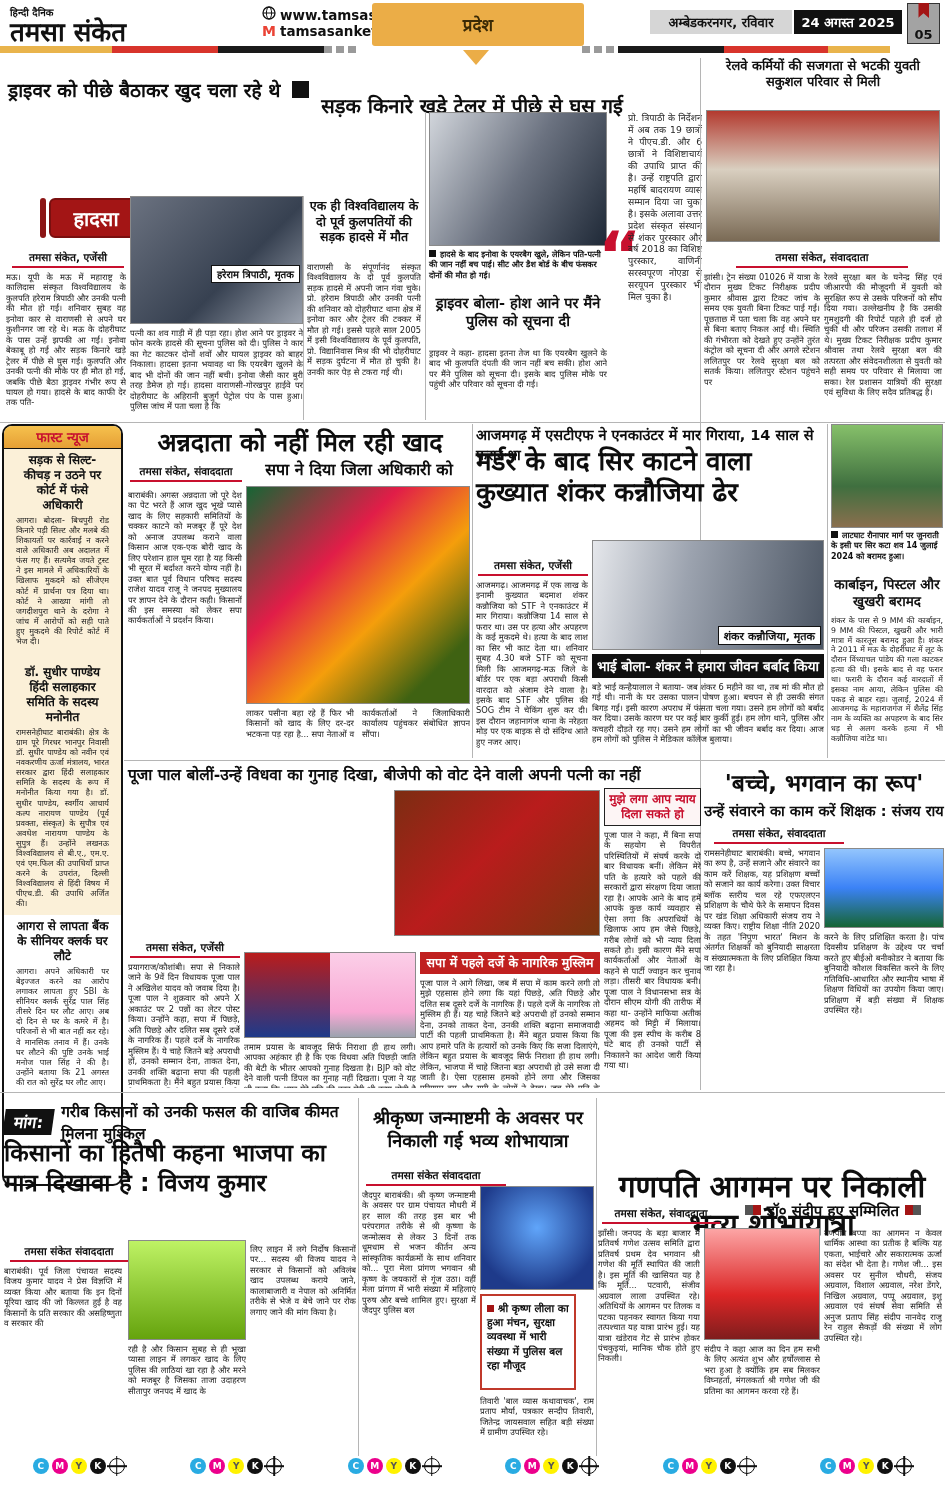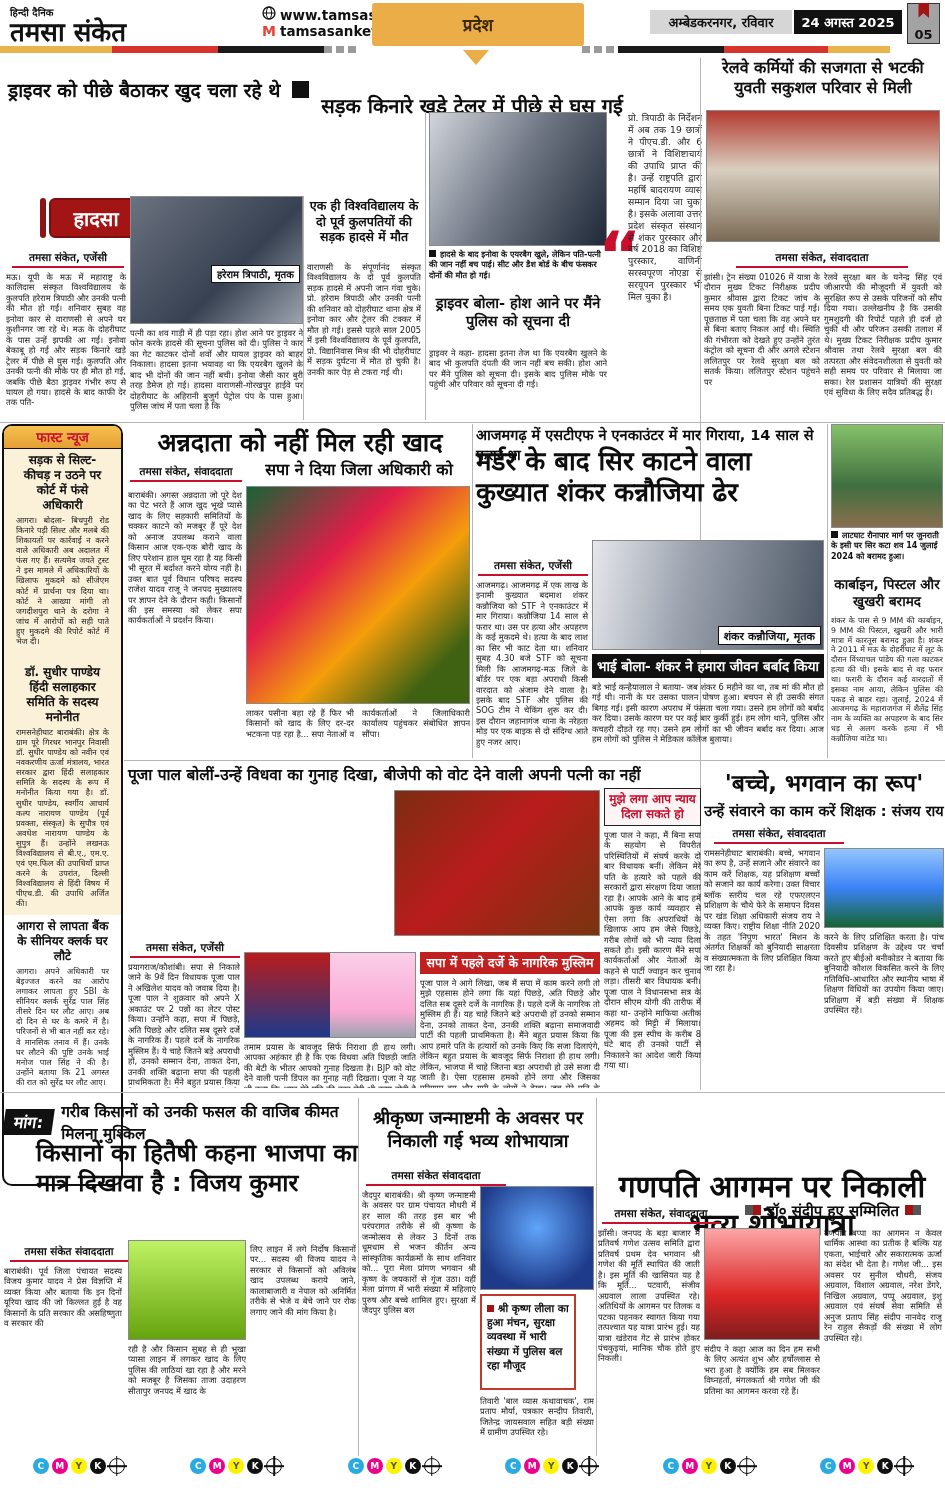--- a/index.html
+++ b/index.html
@@ -125,21 +125,21 @@
   <div class="abs photo" style="left:429px;top:112px;width:178px;height:134px;background:linear-gradient(120deg,#d1d5db,#6b7280 50%,#1f2937);"></div>
   <div class="abs caption" style="left:429px;top:250px;width:178px;">
     <span class="sq"></span><span>हादसे के बाद इनोवा के एयरबैग खुले, लेकिन पति-पत्नी की जान नहीं बच पाई। सीट और डैश बोर्ड के बीच फंसकर दोनों की मौत हो गई।</span>
   </div>
   <div class="abs subhead-c" style="left:429px;top:294px;width:178px;font-size:14.5px;">ड्राइवर बोला- होश आने पर मैंने पुलिस को सूचना दी</div>
   <div class="abs body-txt" style="left:429px;top:348px;width:178px;height:72px;">ड्राइवर ने कहा- हादसा इतना तेज था कि एयरबैग खुलने के बाद भी कुलपति दंपती की जान नहीं बच सकी। होश आने पर मैंने पुलिस को सूचना दी। इसके बाद पुलिस मौके पर पहुंची और परिवार को सूचना दी गई।</div>
 
   <div class="abs quote-mark" style="left:598px;top:224px;">“</div>
   <div class="abs" style="left:628px;top:112px;width:74px;height:308px;font-size:9.2px;line-height:1.3;text-align:justify;color:#262626;overflow:hidden;">प्रो. त्रिपाठी के निर्देशन में अब तक 19 छात्रों ने पीएच.डी. और 6 छात्रों ने विशिष्टाचार्य की उपाधि प्राप्त की है। उन्हें राष्ट्रपति द्वारा महर्षि बादरायण व्यास सम्मान दिया जा चुका है। इसके अलावा उत्तर प्रदेश संस्कृत संस्थान से शंकर पुरस्कार और वर्ष 2018 का विशिष्ट पुरस्कार, वाणिनी सरस्वपूरण नोएडा से सरयूपन पुरस्कार भी मिल चुका है।</div>
 
-  <div class="abs subhead-c" style="left:706px;top:58px;width:234px;font-size:16px;">रेलवे कर्मियों की सजगता से भटकी युवती सकुशल परिवार से मिली</div>
+  <div class="abs subhead-c" style="left:706px;top:58px;width:234px;font-size:13px;">रेलवे कर्मियों की सजगता से भटकी युवती सकुशल परिवार से मिली</div>
   <div class="abs photo" style="left:706px;top:110px;width:234px;height:132px;background:linear-gradient(180deg,#b33a2f 0%,#d9cfc0 45%,#7a6a55 100%);"></div>
   <div class="abs byline" style="left:736px;top:250px;width:172px;">तमसा संकेत, संवाददाता</div>
   <div class="abs body-txt" style="left:704px;top:272px;width:116px;height:148px;">झांसी। ट्रेन संख्या 01026 में यात्रा के दौरान मुख्य टिकट निरीक्षक प्रदीप कुमार श्रीवास द्वारा टिकट जांच के समय एक युवती बिना टिकट पाई गई। पूछताछ में पता चला कि वह अपने घर से बिना बताए निकल आई थी। स्थिति की गंभीरता को देखते हुए उन्होंने तुरंत कंट्रोल को सूचना दी और अगले स्टेशन ललितपुर पर रेलवे सुरक्षा बल को सतर्क किया। ललितपुर स्टेशन पहुंचने पर</div>
   <div class="abs body-txt" style="left:824px;top:272px;width:118px;height:148px;">रेलवे सुरक्षा बल के घनेन्द्र सिंह एवं जीआरपी की मौजूदगी में युवती को सुरक्षित रूप से उसके परिजनों को सौंप दिया गया। उल्लेखनीय है कि उसकी गुमशुदगी की रिपोर्ट पहले ही दर्ज हो चुकी थी और परिजन उसकी तलाश में थे। मुख्य टिकट निरीक्षक प्रदीप कुमार श्रीवास तथा रेलवे सुरक्षा बल की तत्परता और संवेदनशीलता से युवती को सही समय पर परिवार से मिलाया जा सका। रेल प्रशासन यात्रियों की सुरक्षा एवं सुविधा के लिए सदैव प्रतिबद्ध है।</div>
 
   <div class="abs vrule" style="left:700px;top:58px;height:1032px;"></div>
   <div class="abs vrule" style="left:425px;top:112px;height:308px;"></div>
   <div class="abs vrule" style="left:303px;top:196px;height:224px;"></div>
   <div class="abs hrule" style="left:0;top:422px;width:945px;"></div>
 
@@ -211,21 +211,21 @@
   <div class="abs body-txt" style="left:704px;top:848px;width:116px;height:242px;">रामसनेहीघाट बाराबंकी। बच्चे, भगवान का रूप है, उन्हें सजाने और संवारने का काम करें शिक्षक, यह प्रशिक्षण बच्चों को सजाने का कार्य करेगा। उक्त विचार ब्लॉक स्तरीय चल रहे एफएलएन प्रशिक्षण के चौथे फेरे के समापन दिवस पर खंड शिक्षा अधिकारी संजय राय ने व्यक्त किए। राष्ट्रीय शिक्षा नीति 2020 के तहत 'निपुण भारत' मिशन के अंतर्गत शिक्षकों को बुनियादी साक्षरता व संख्यात्मकता के लिए प्रशिक्षित किया जा रहा है।</div>
   <div class="abs photo" style="left:824px;top:848px;width:120px;height:80px;background:linear-gradient(180deg,#93c5fd,#3b82f6 50%,#166534);"></div>
   <div class="abs body-txt" style="left:824px;top:932px;width:120px;height:158px;">करने के लिए प्रशिक्षित करता है। पांच दिवसीय प्रशिक्षण के उद्देश्य पर चर्चा करते हुए बीईओ बनीकोडर ने बताया कि बुनियादी कौशल विकसित करने के लिए गतिविधि-आधारित और स्थानीय भाषा में शिक्षण विधियों का उपयोग किया जाए। प्रशिक्षण में बड़ी संख्या में शिक्षक उपस्थित रहे।</div>
 
   <div class="abs hrule" style="left:0;top:1092px;width:945px;"></div>
 
   <div class="abs" style="left:4px;top:1100px;width:352px;display:flex;align-items:center;gap:8px;">
     <span class="mang">मांग:</span>
     <span class="hl" style="font-size:15.5px;">गरीब किसानों को उनकी फसल की वाजिब कीमत मिलना मुश्किल</span>
   </div>
-  <div class="abs hl" style="left:4px;top:1138px;width:352px;font-size:24px;line-height:1.25;margin-left:32px;">किसानों का हितैषी कहना भाजपा का मात्र दिखावा है : विजय कुमार</div>
+  <div class="abs hl" style="left:4px;top:1138px;width:352px;font-size:24px;line-height:1.25;">किसानों का हितैषी कहना भाजपा का मात्र दिखावा है : विजय कुमार</div>
   <div class="abs byline" style="left:10px;top:1244px;width:118px;">तमसा संकेत संवाददाता</div>
   <div class="abs photo" style="left:128px;top:1240px;width:118px;height:100px;background:linear-gradient(180deg,#bef264,#65a30d);"></div>
   <div class="abs body-txt" style="left:4px;top:1266px;width:118px;height:190px;">बाराबंकी। पूर्व जिला पंचायत सदस्य विजय कुमार यादव ने प्रेस विज्ञप्ति में व्यक्त किया और बताया कि इन दिनों यूरिया खाद की जो किल्लत हुई है वह किसानों के प्रति सरकार की असहिष्णुता व सरकार की</div>
   <div class="abs body-txt" style="left:128px;top:1344px;width:118px;height:112px;">रही है और किसान सुबह से ही भूखा प्यासा लाइन में लगकर खाद के लिए पुलिस की लाठियां खा रहा है और मरने को मजबूर है जिसका ताजा उदाहरण सीतापुर जनपद में खाद के</div>
   <div class="abs body-txt" style="left:250px;top:1244px;width:106px;height:212px;">लिए लाइन में लगे निर्दोष किसानों पर... सदस्य श्री विजय यादव ने सरकार से किसानों को अविलंब खाद उपलब्ध कराये जाने, कालाबाजारी व नेपाल को अनिर्मित तरीके से भेजे व बेचे जाने पर रोक लगाए जाने की मांग किया है।</div>
   <div class="abs vrule" style="left:358px;top:1098px;height:358px;"></div>
 
   <div class="abs hl" style="left:362px;top:1106px;width:232px;font-size:18px;text-align:center;line-height:1.3;">श्रीकृष्ण जन्माष्टमी के अवसर पर निकाली गई भव्य शोभायात्रा</div>
   <div class="abs byline" style="left:366px;top:1168px;width:140px;">तमसा संकेत संवाददाता</div>
   <div class="abs body-txt" style="left:362px;top:1190px;width:114px;height:266px;">जैदपुर बाराबंकी। श्री कृष्ण जन्माष्टमी के अवसर पर ग्राम पंचायत मौधरी में हर साल की तरह इस बार भी परंपरागत तरीके से श्री कृष्णा के जन्मोत्सव से लेकर 3 दिनों तक धूमधाम से भजन कीर्तन अन्य सांस्कृतिक कार्यक्रमों के साथ शनिवार को... पूरा मेला प्रांगण भगवान श्री कृष्ण के जयकारों से गूंज उठा। वहीं मेला प्रांगण में भारी संख्या में महिलाएं पुरुष और बच्चे शामिल हुए। सुरक्षा में जैदपुर पुलिस बल</div>

